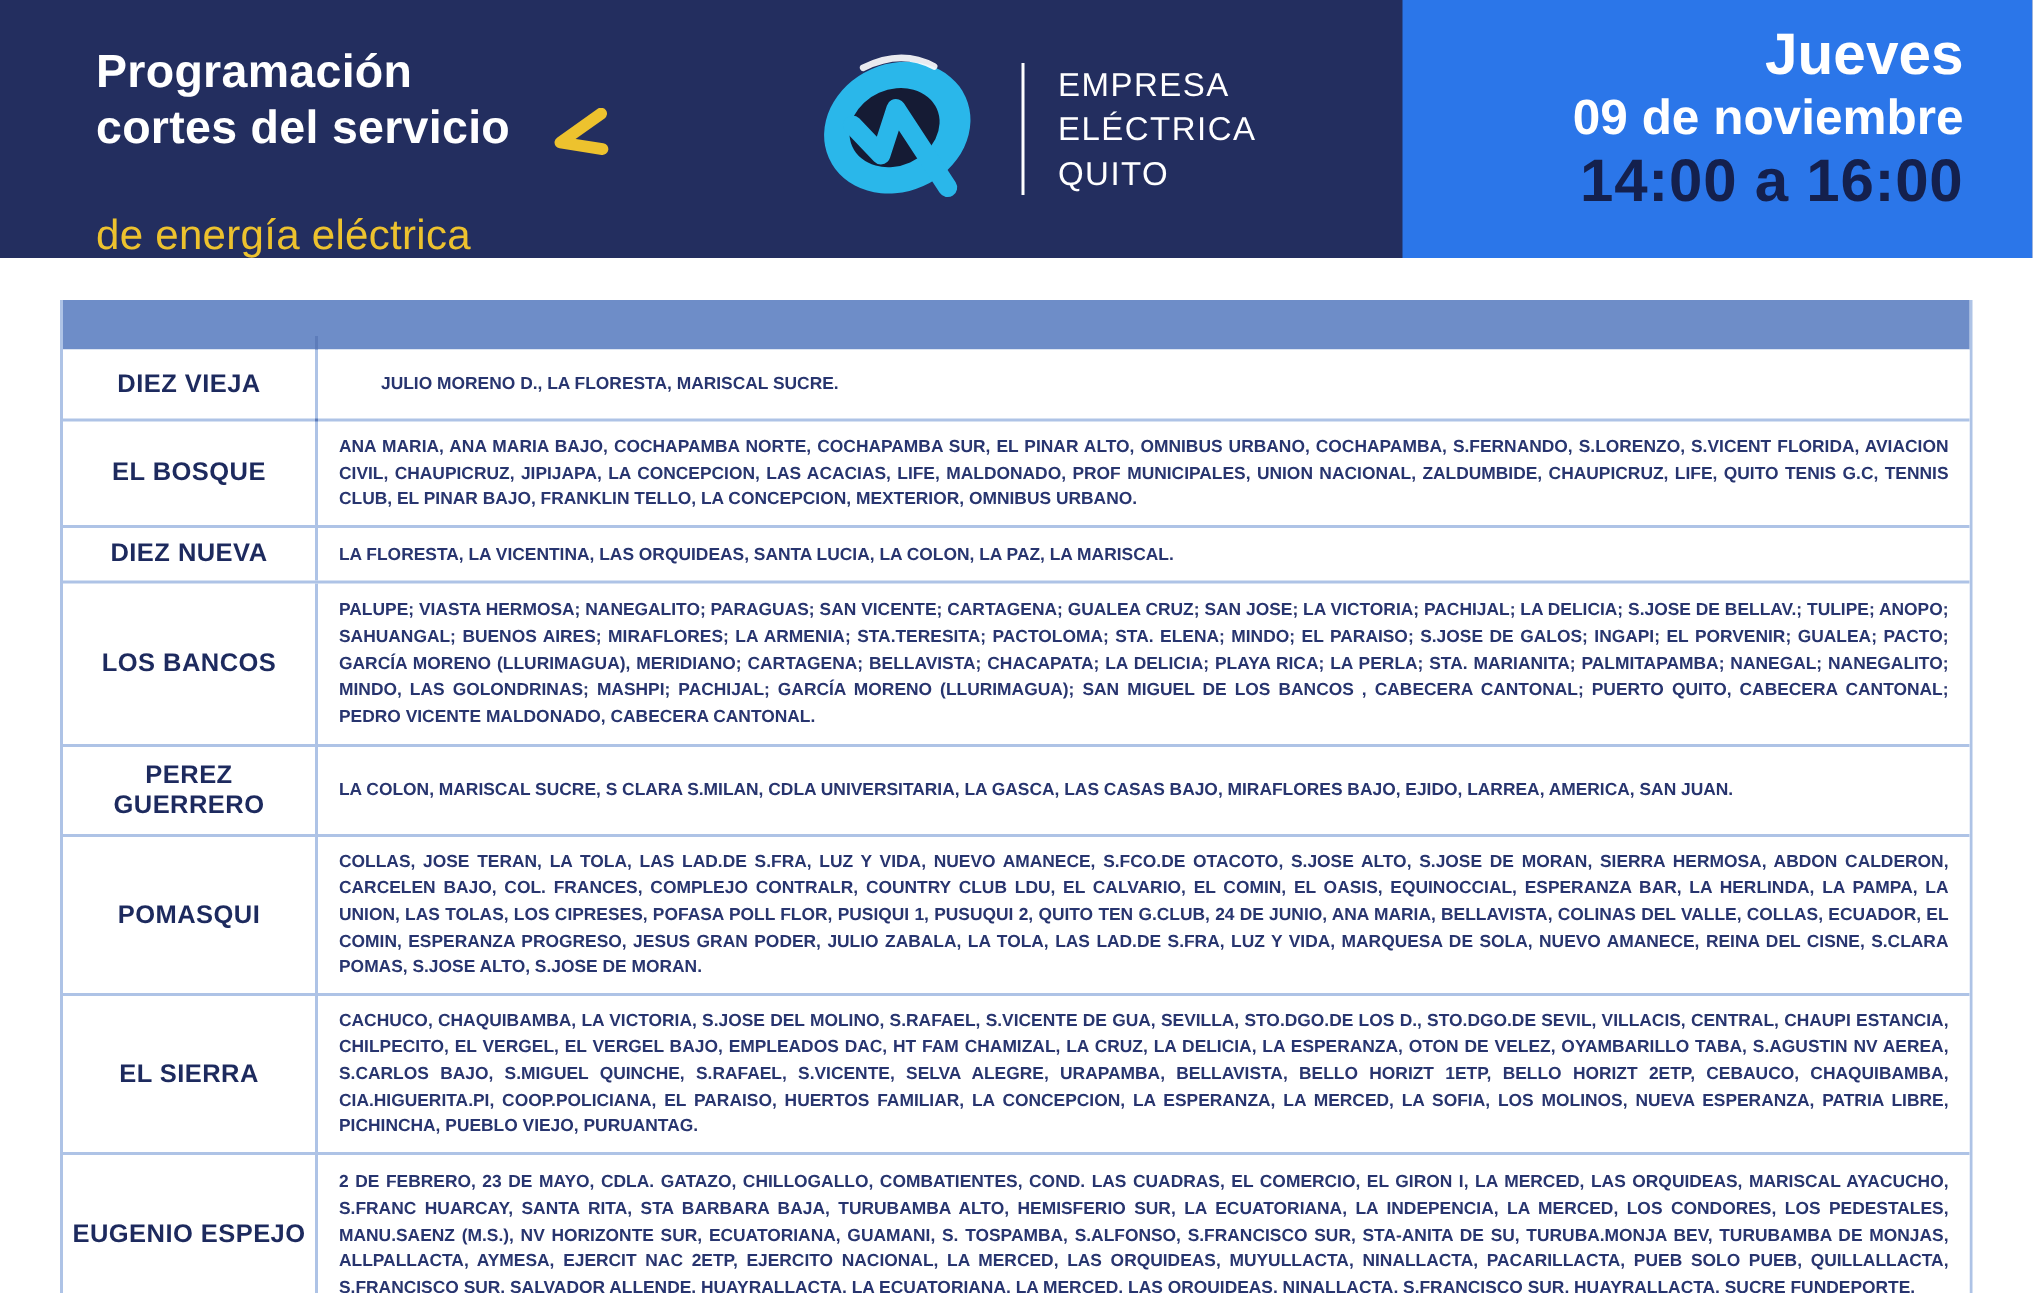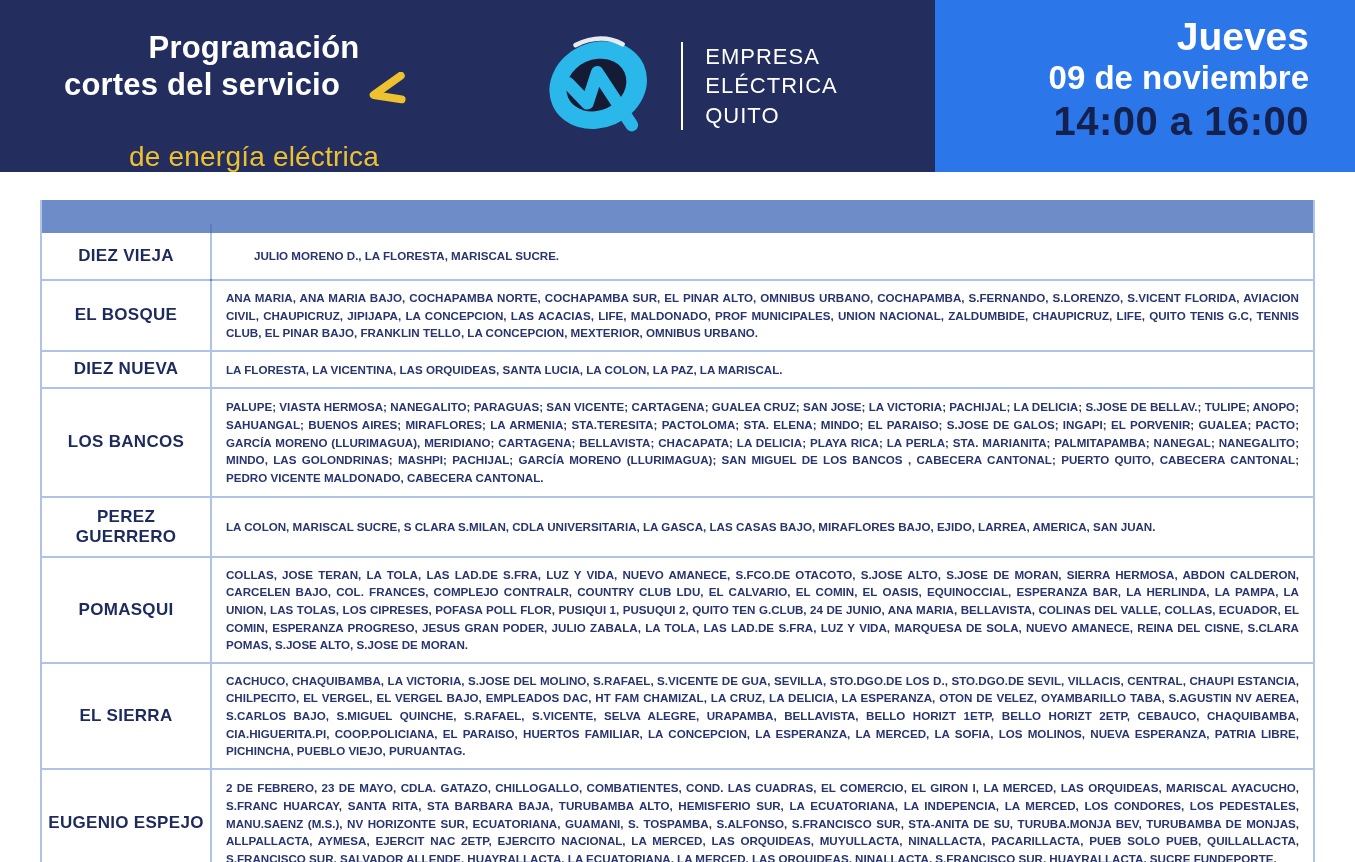--- a/index.html
+++ b/index.html
@@ -9,21 +9,21 @@
     font-family:"Liberation Sans", sans-serif;
     overflow:hidden;
   }
   
   .banner{
     display:flex;height:172px;width:100%;
     background:#232e5f;
   }
   .title-block{
     padding:30px 0 0 64px;
-    width:380px;flex-shrink:0;text-align:center;
+    width:380px;flex-shrink:0;
   }
   .title-line1,.title-line2{
     color:#ffffff;font-weight:800;font-size:31px;line-height:1.16;letter-spacing:.2px;
   }
   .title-line2-wrap{display:flex;align-items:center;gap:24px;}
   .title-line3{
     color:#edc22e;font-weight:400;font-size:28px;line-height:1.2;letter-spacing:.2px;margin-top:36px;
   }
   .check-icon{margin-top:6px;}
   .logo-block{

